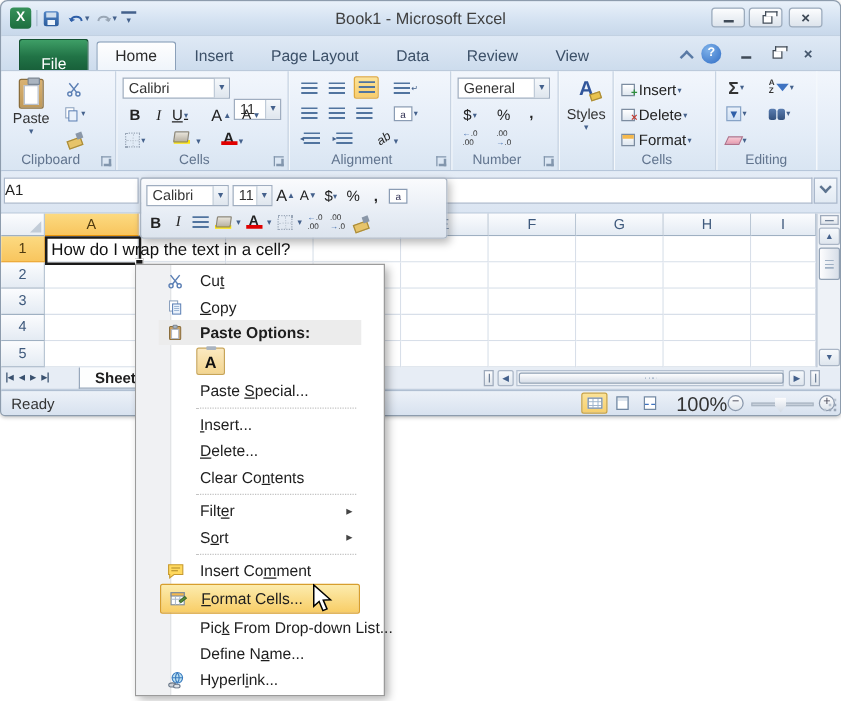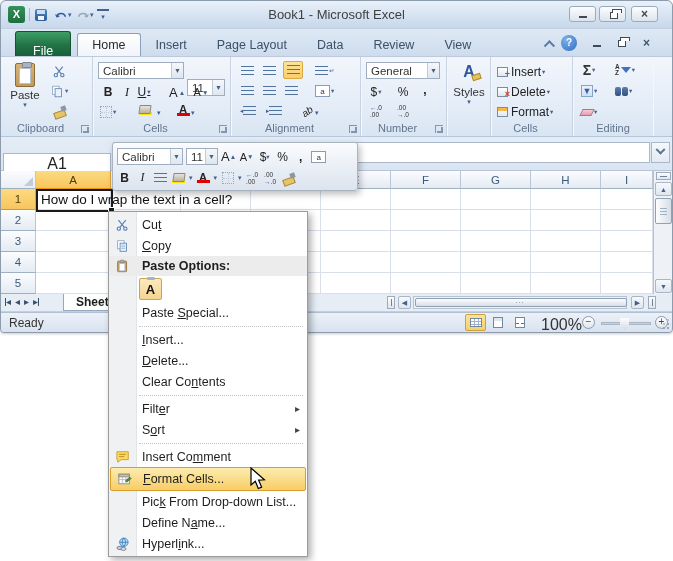--- a/index.html
+++ b/index.html
@@ -75,21 +75,21 @@
 .fillic{width:12px;height:12px;background:linear-gradient(#eaf1fa,#cfe0f4);border:1px solid #87a3c6;color:#2e5fa8;font-size:9px;line-height:11px;text-align:center}
 .binoc{display:inline-block;width:13px;height:9px;position:relative}
 .binoc::before,.binoc::after{content:'';position:absolute;top:0;width:6px;height:9px;background:linear-gradient(#5a7db0,#33517e);border-radius:2px}
 .binoc::before{left:0}.binoc::after{right:0}
 .eraser{display:inline-block;width:12px;height:7px;background:linear-gradient(#f7c9d4,#e79cb0);border:1px solid #b0718a;transform:skewX(-25deg)}
 .stylesA{font-size:16px;font-weight:bold;color:#31569b;line-height:16px;position:relative}
 .stylesA::after{content:'';position:absolute;right:-6px;bottom:0;width:7px;height:4px;background:#e8c34f;border:1px solid #a98c3c;transform:rotate(-18deg)}
 
 
 .fbar{position:absolute;left:0;top:136px;right:0;height:34px;background:linear-gradient(#e4ecf6,#dbe5f2);border-bottom:1px solid #b6c5d8}
-.namebox{position:absolute;left:2px;top:16px;width:108px;height:21px;background:#fff;border:1px solid #aab8cb;text-align:center;line-height:19px;font-size:16px;color:#222}
+.namebox{position:absolute;left:2px;top:5px;width:108px;height:21px;background:#fff;border:1px solid #aab8cb;text-align:left;line-height:19px;font-size:12px;color:#222}
 .fxfield{position:absolute;left:112px;top:5px;right:22px;height:21px;background:#fff;border:1px solid #aab8cb;border-left:none}
 .fxtext{position:absolute;left:246px;top:9px;font-size:12.5px;color:#1a1a1a;white-space:nowrap}
 .fxexp{position:absolute;right:2px;top:5px;width:19px;height:21px;background:linear-gradient(#f4f8fc,#e2eaf3);border:1px solid #aab8cb;color:#5d7490;display:flex;align-items:center;justify-content:center}
 .chevdn{width:7px;height:7px;border-bottom:2px solid #5d7490;border-right:2px solid #5d7490;transform:rotate(45deg) translate(-2px,-2px)}
 
 
 .gridwrap{position:absolute;left:0;top:170px;width:671px;height:123px;background:#fff}
 #grid{display:grid;grid-template-columns:35px 75px 70px 70px 70px 70px 70px 70px 70px 52px;grid-template-rows:18px repeat(5,21px)}
 .ch,.rh{background:linear-gradient(#fbfcfe,#e4ebf3);border-right:1px solid #b9c6d4;border-bottom:1px solid #9fb0c2;font-size:11.5px;color:#3f5a7d;display:flex;align-items:center;justify-content:center}
 .corner{position:relative;background:linear-gradient(#fbfcfe,#e9eef5)}
@@ -138,21 +138,21 @@
 .grip::before{content:'';position:absolute;right:0;bottom:0;width:2px;height:2px;background:#9aa7b8;box-shadow:0 -4px #9aa7b8,-4px 0 #9aa7b8,0 -8px #b9c3d0,-8px 0 #b9c3d0,-4px -4px #b9c3d0}
 
 
 .minibar{position:absolute;left:112px;top:142px;width:246px;height:49px;background:linear-gradient(#fafbfd,#e7edf5 60%,#dce4ee);border:1px solid #a9b4c2;border-radius:3px;box-shadow:2px 3px 7px rgba(0,0,0,.28);z-index:40;padding:3px 4px}
 .mrow{display:flex;align-items:center;height:21px;gap:3px}
 .mrow .combo{height:17px}
 .mbtn{min-width:15px;height:17px;display:inline-flex;align-items:center;justify-content:center;font-size:12px;color:#222}
 .mergeic{width:15px;height:12px;border:1px solid #8a9cb4;background:#fff;font-size:8px;line-height:11px;text-align:center;color:#335}
 
 
-.ctxmenu{position:absolute;left:108px;top:211px;width:200px;background:#fff;border:1px solid #9b9b9b;box-shadow:3px 3px 7px rgba(0,0,0,.32);z-index:50;padding:2px 0}
+.ctxmenu{position:absolute;left:108px;top:211px;width:200px;background:#fff;border:1px solid #9b9b9b;box-shadow:3px 3px 7px rgba(0,0,0,.32);z-index:50;padding:2px 18px}
 .ctxmenu::before{content:'';position:absolute;left:0;top:0;bottom:0;width:27px;background:#f0f1f3;border-right:1px solid #e2e4e6}
 .ctxmenu ul{list-style:none;position:relative}
 .mi{position:relative;height:21px;display:flex;align-items:center;padding-left:33px;font-size:12.5px;color:#1e1e1e;white-space:nowrap}
 .mi .mi-ic{position:absolute;left:5px;top:50%;transform:translateY(-50%);width:17px;text-align:center;line-height:0}
 .mi .mi-arrow{position:absolute;right:7px;font-size:10px;color:#444}
 .mi.hdr{height:20px;font-weight:bold;background:#ececec}
 .mi.hi{height:24px;margin:0 1px;border:1px solid #d79e2d;border-radius:2px;background:linear-gradient(#fcecae,#f8cd66);padding-left:32px}
 .sep{height:6px;position:relative}
 .sep::before{content:'';position:absolute;left:30px;right:4px;top:3px;border-top:1px dotted #c3c3c3}
 .swatchrow{height:26px;display:flex;align-items:center;padding-left:30px}

